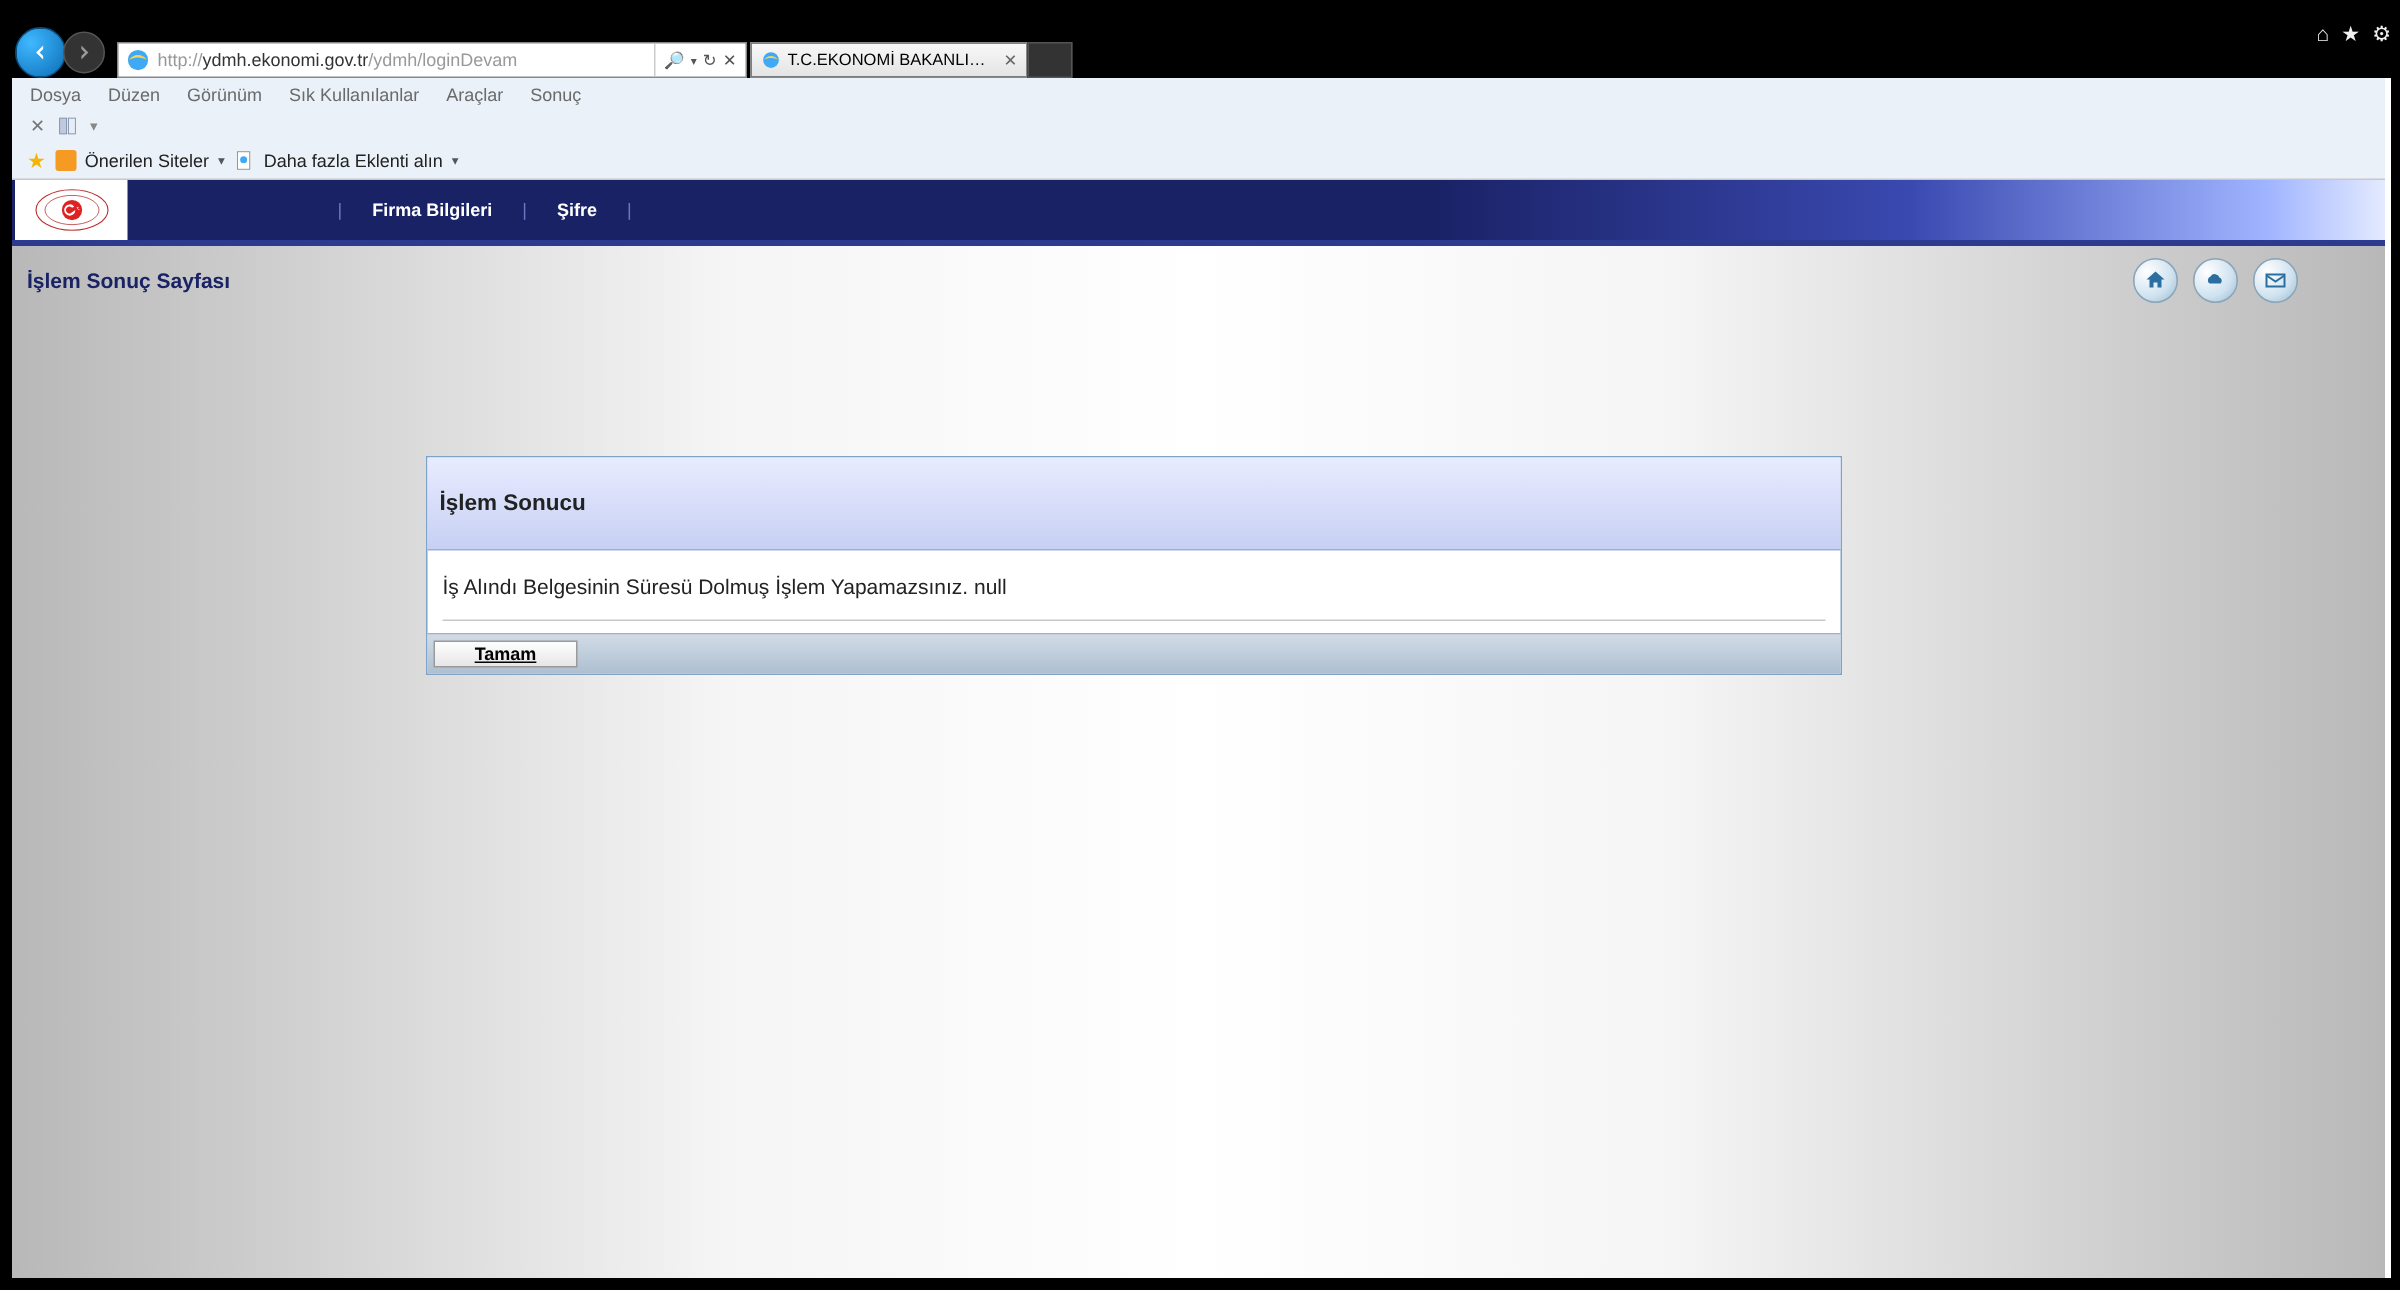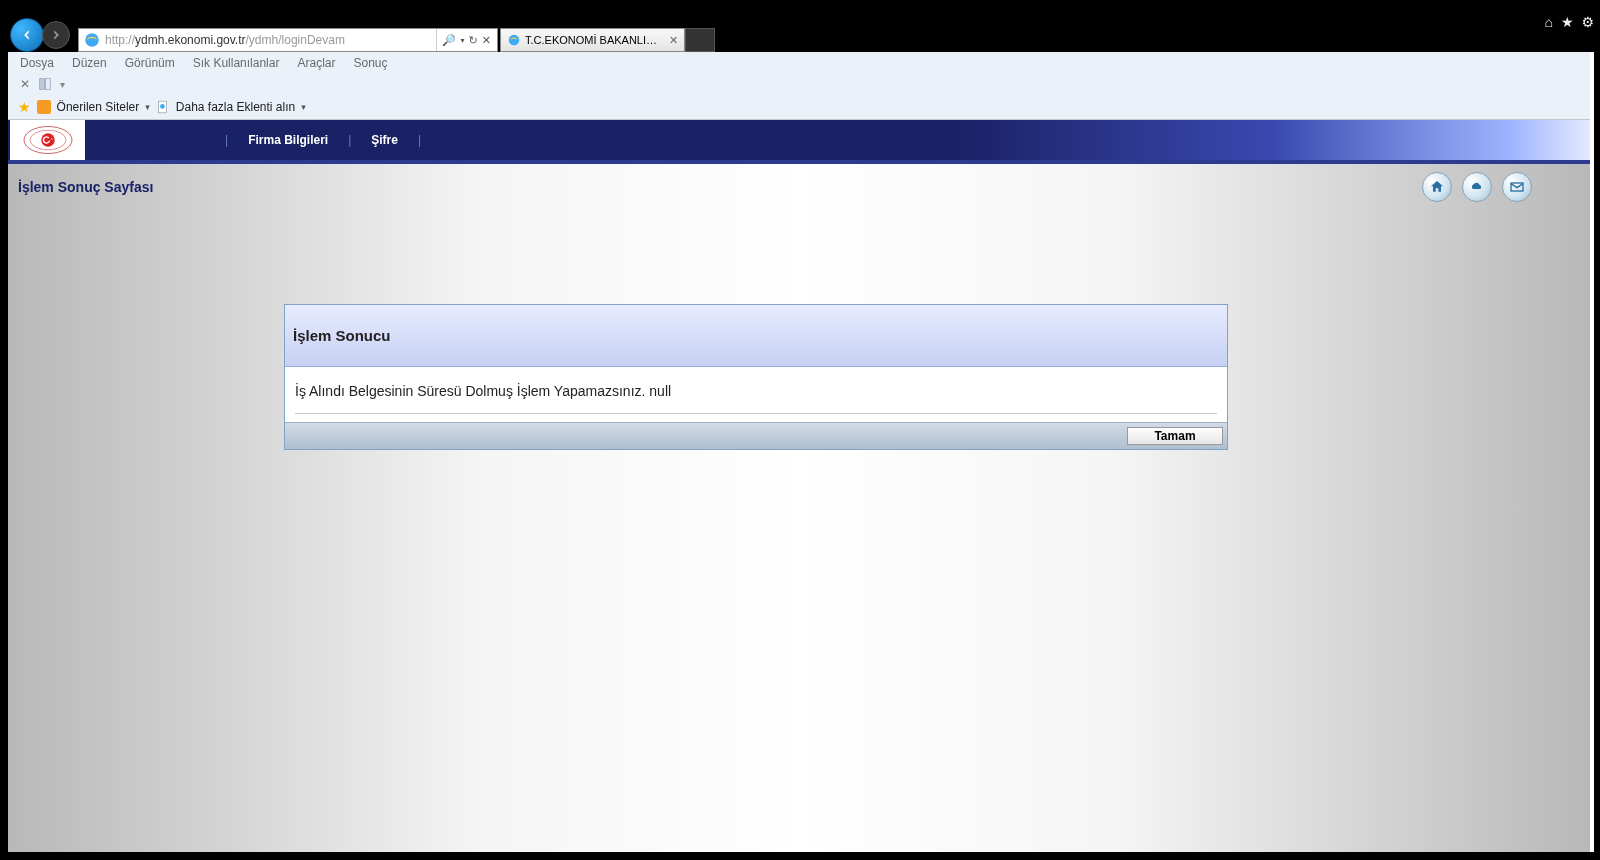--- a/index.html
+++ b/index.html
@@ -260,22 +260,23 @@
     }
     .dialog-body hr {
       margin-top: 14px;
       border: none;
       border-top: 1px solid #c8c8c8;
     }
     .dialog-footer {
       background: linear-gradient(#d1dbe6, #aebfd0);
       padding: 4px;
       display:flex;
-      justify-content:flex-end;
+      justify-content:flex-start;
       border-top:1px solid #9fb2c6;
+      text-decoration:underline;
     }
     .dialog-footer button {
       width: 96px;
       height: 18px;
       background: linear-gradient(#fefefe, #e6e6e6);
       border: 1px solid #9a9a9a;
       font-size: 12px;
       font-weight: bold;
       cursor: pointer;
       line-height: 14px;

